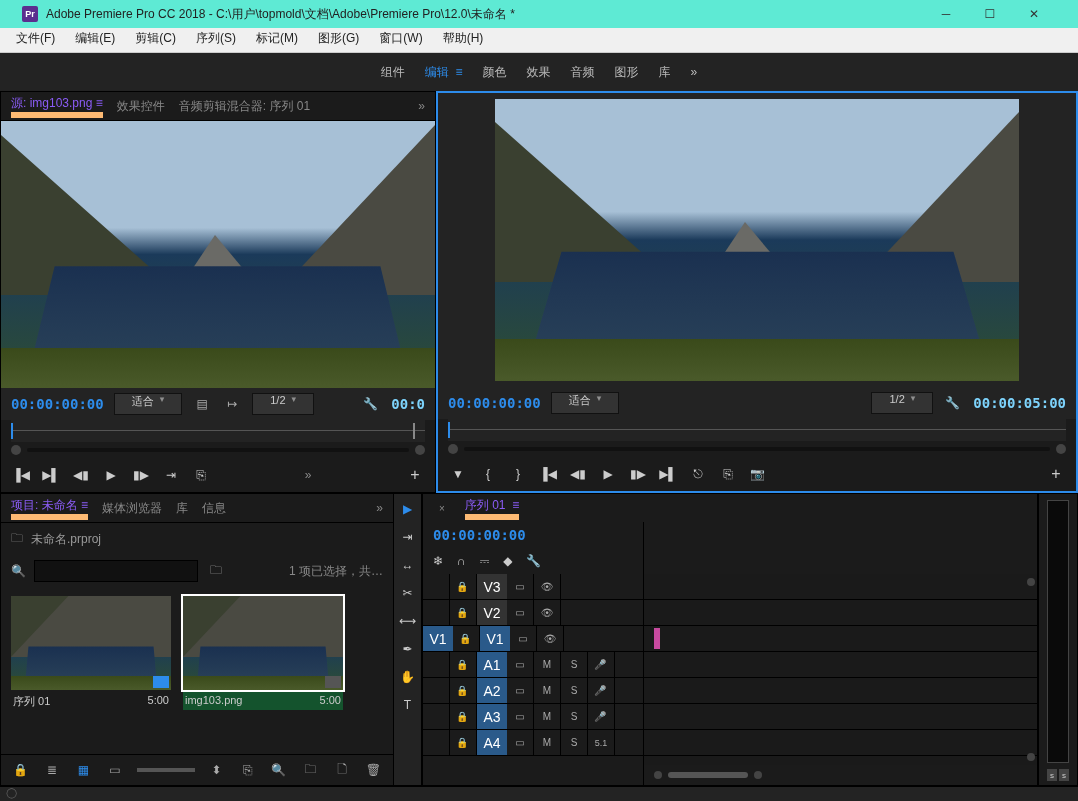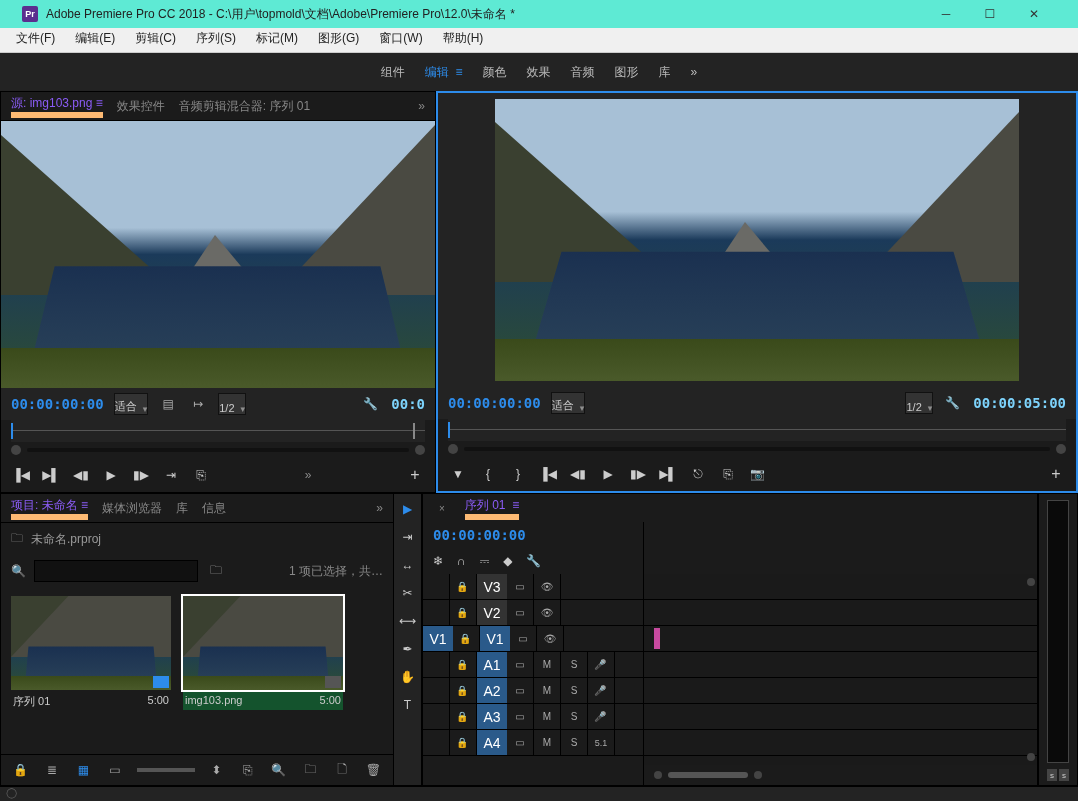--- a/index.html
+++ b/index.html
@@ -23,21 +23,21 @@
 .landscape{width:100%;height:100%;position:relative;background:linear-gradient(#a7c0d6 0%,#a7c0d6 40%,#1b3a5a 50%,#2a4a3a 90%);overflow:hidden}
 .mtn{position:absolute;bottom:35%}
 .mtn.left{left:0;width:0;height:0;border-left:0 solid transparent;border-right:180px solid transparent;border-bottom:160px solid #3a4030}
 .mtn.right{right:0;width:0;height:0;border-left:160px solid transparent;border-right:0 solid transparent;border-bottom:170px solid #4a4a42}
 .mtn.mid{left:40%;width:0;height:0;border-left:40px solid transparent;border-right:50px solid transparent;border-bottom:60px solid #6a6a66}
 .lake{position:absolute;bottom:12%;left:10%;right:10%;height:35%;background:linear-gradient(#1a3050,#284058);transform:perspective(100px) rotateX(8deg)}
 .grass{position:absolute;bottom:0;left:0;right:0;height:15%;background:linear-gradient(#3a4a1a,#4a5a2a)}
 .ctrlbar{height:32px;background:#232323;display:flex;align-items:center;gap:10px;padding:0 10px}
 .tc{color:#2d8ceb;font-family:monospace;font-size:14px;font-weight:bold}
 .tc.white{color:#7dd3fc}
-.combo{background:#333;color:#ccc;height:20px;padding:0 0;display:flex;align-items:flex-end;gap:6px;border:1px solid #111;font-size:11px}
+.combo{background:#333;color:#ccc;height:20px;padding:0 17px;display:flex;align-items:flex-start;gap:6px;border:1px solid #111;font-size:11px}
 .combo .ar{font-size:9px;opacity:.6}
 .ib{width:20px;height:20px;display:flex;align-items:center;justify-content:center;color:#aaa}
 .scrub{height:22px;background:#232323;position:relative;margin:0 10px}
 .scrub::before{content:"";position:absolute;top:10px;left:0;right:0;height:1px;background:#555}
 .scrub .play{position:absolute;left:0;top:3px;width:2px;height:16px;background:#2d8ceb}
 .scrub .end{position:absolute;right:10px;top:3px;width:2px;height:16px;background:#888}
 .scrollrow{height:16px;display:flex;align-items:center;padding:0 10px}
 .scrollrow .trk{flex:1;height:4px;background:#111;margin:0 6px;border-radius:2px}
 .scrollrow .dot{width:10px;height:10px;border-radius:50%;background:#444}
 .transport{height:34px;display:flex;align-items:center;justify-content:center;gap:10px;padding:0 10px}

